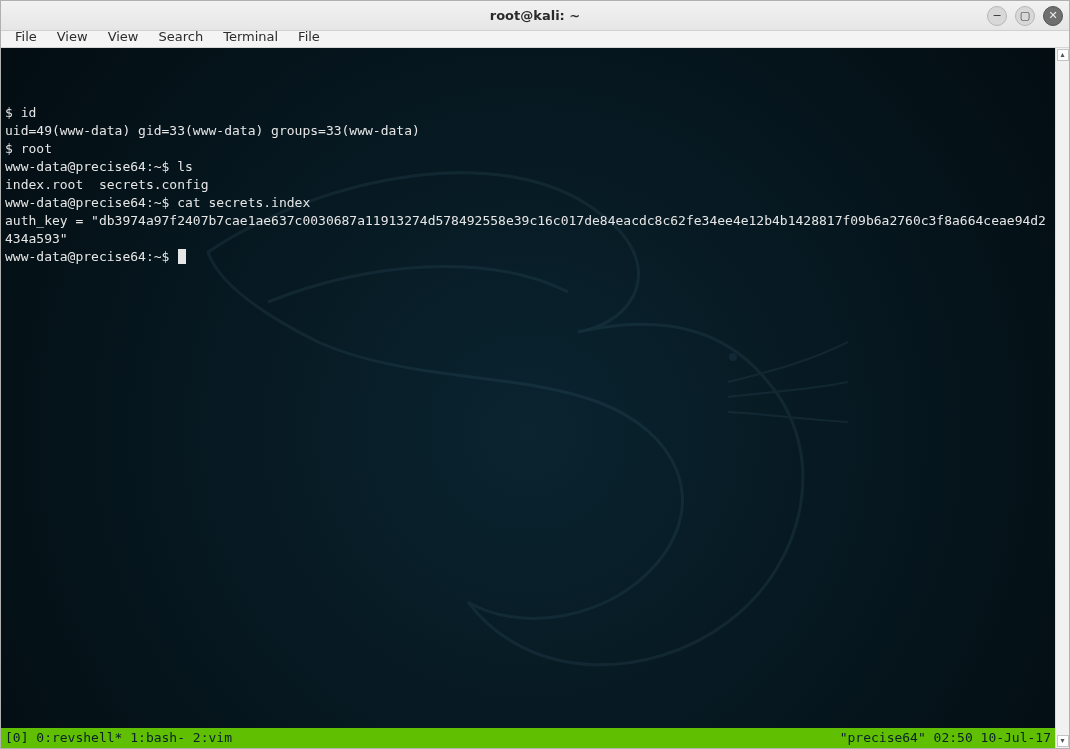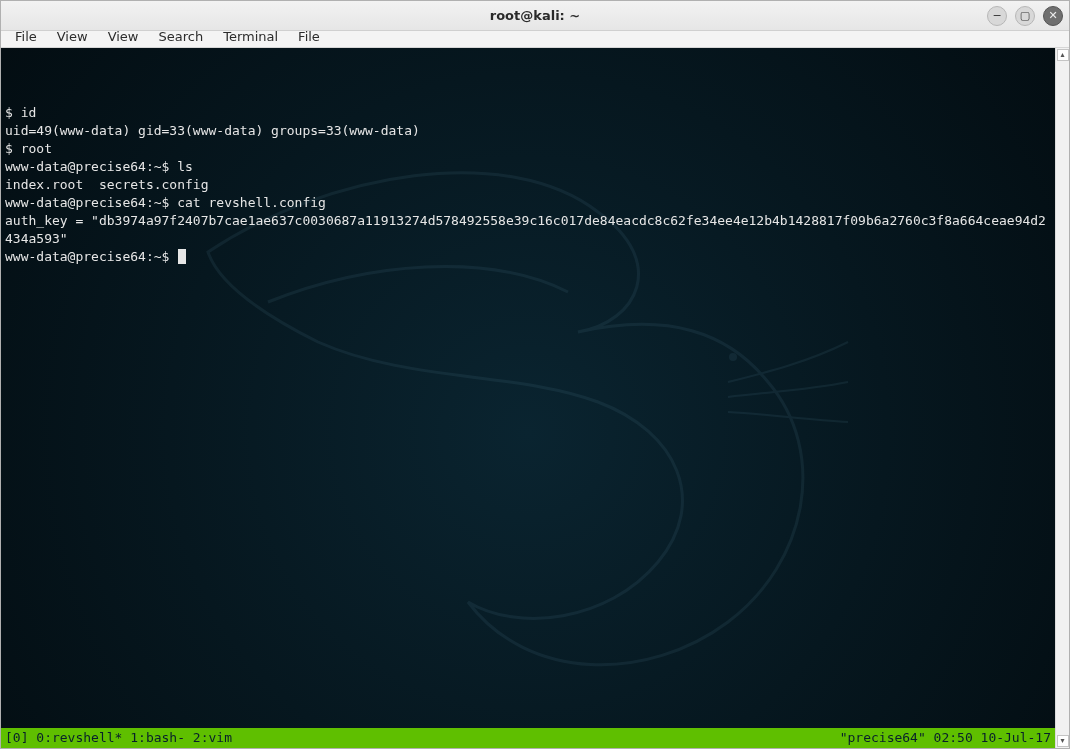--- a/index.html
+++ b/index.html
@@ -182,21 +182,21 @@
           <path d="M560 265 C 600 260, 640 258, 680 250" stroke-width="2"></path>
           <path d="M560 280 C 600 282, 640 288, 680 290" stroke-width="2"></path>
           <circle cx="565" cy="225" r="4" fill="#6a9fb7" stroke="none"></circle>
         </g>
       </svg>
       <div class="term-text"><span>$ id</span>
 <span>uid=49(www-data) gid=33(www-data) groups=33(www-data)</span>
 <span>$ root</span>
 <span>www-data@precise64:~$ ls</span>
 <span>index.root  secrets.config</span>
-<span>www-data@precise64:~$ cat revshell.config</span>
+<span>www-data@precise64:~$ cat secrets.index</span>
 <span>auth_key = "db3974a97f2407b7cae1ae637c0030687a11913274d578492558e39c16c017de84eacdc8c62fe34ee4e12b4b1428817f09b6a2760c3f8a664ceae94d2434a593"</span>
 <span>www-data@precise64:~$ </span><span class="cursor"></span></div>
       <div class="statusbar" style="position:absolute;left:0;right:0;bottom:0;">
         <span>[0] 0:revshell* 1:bash- 2:vim</span>
         <span>"precise64" 02:50 10-Jul-17</span>
       </div>
     </div>
     <div class="scrollbar">
       <div class="sb-arrow"><span>▴</span></div>
       <div class="sb-arrow"><span>▾</span></div>

